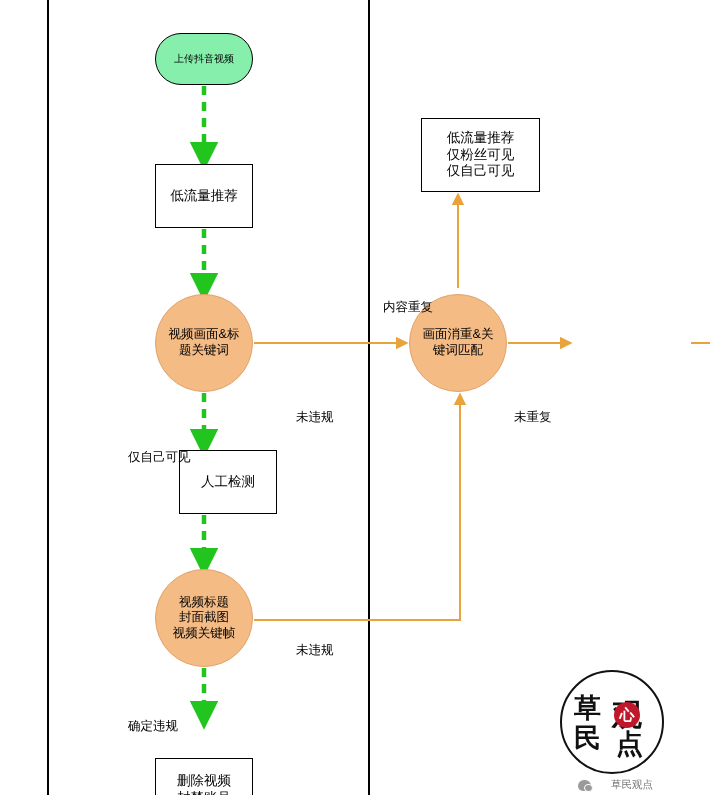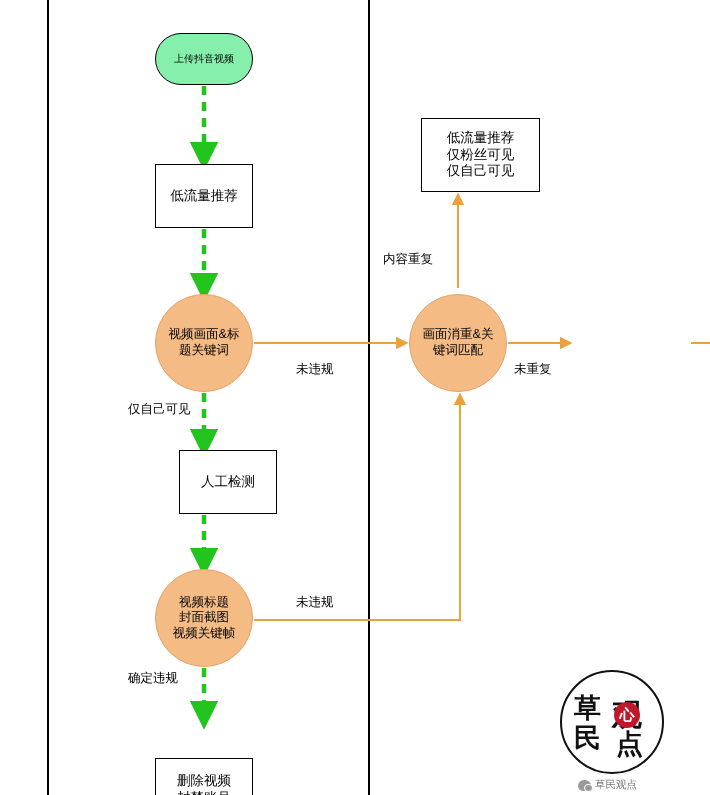--- a/index.html
+++ b/index.html
@@ -49,20 +49,21 @@
     border: 1px solid #e8a straight;
     border: 1px solid #e2a36a;
     border-radius: 50%;
     font-size: 12.5px;
   }
   .label {
     position: absolute;
     font-size: 12.5px;
     color: #000000;
     white-space: nowrap;
+    margin-top: 48px;
   }
   svg.arrows {
     position: absolute;
     left: 0;
     top: 0;
     width: 710px;
     height: 795px;
     pointer-events: none;
   }
   .logo {
@@ -103,21 +104,21 @@
     display: flex;
     align-items: center;
     justify-content: center;
     font-family: "DejaVu Serif", serif;
     font-weight: bold;
   }
   .wechat-tag {
     position: absolute;
     display: flex;
     align-items: center;
-    gap: 4px;
+    gap: 20px;
     font-size: 10.5px;
     color: #777777;
   }
   .wechat-icon {
     width: 13px;
     height: 11px;
     border-radius: 6px 6px 5px 5px;
     background: #9a9a9a;
     position: relative;
   }

